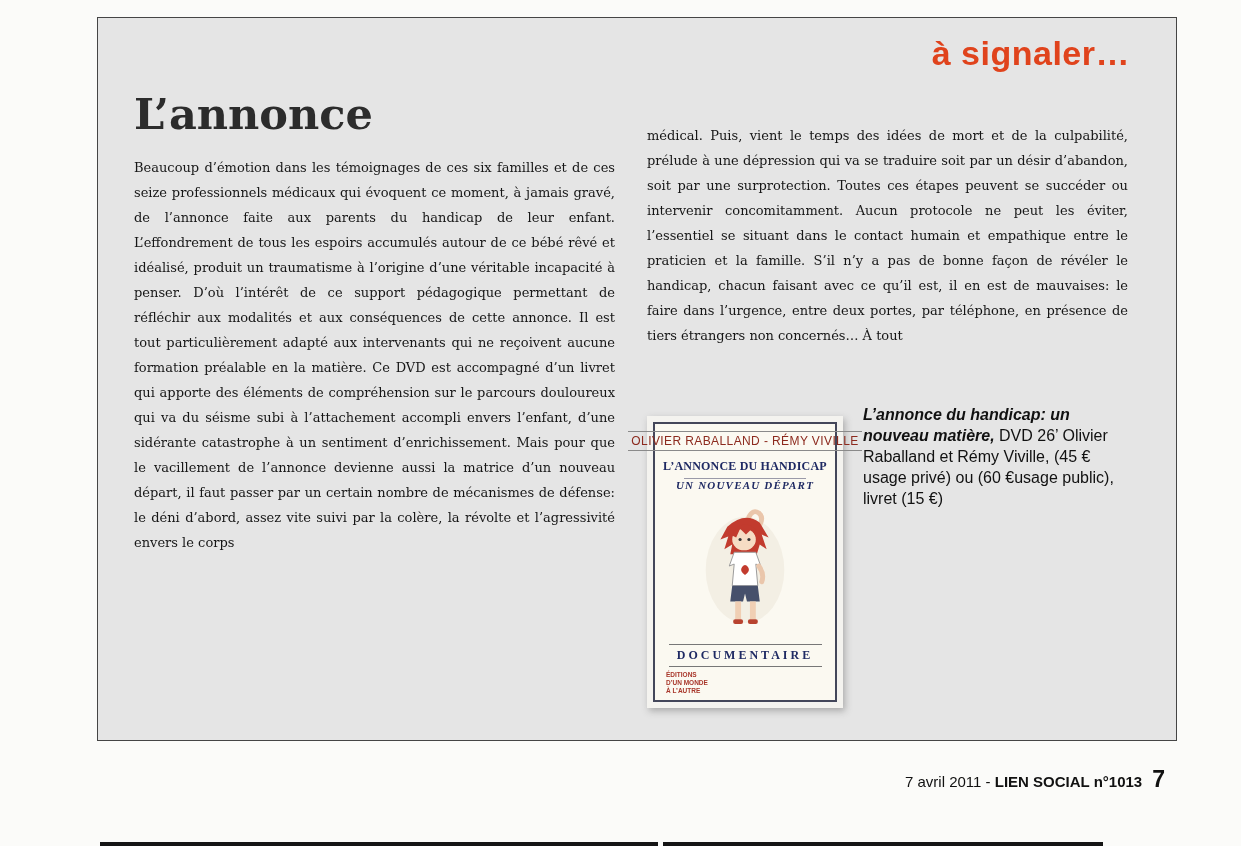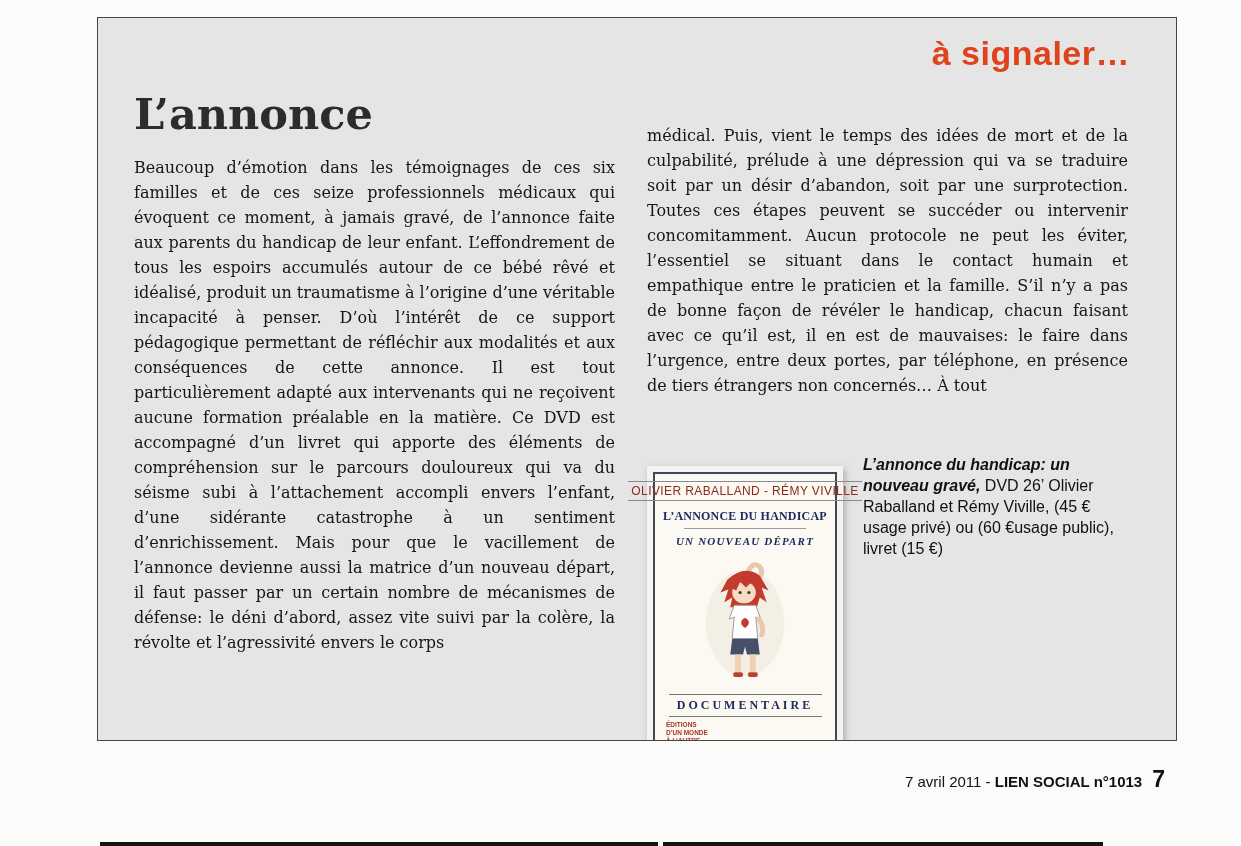--- a/index.html
+++ b/index.html
@@ -17,21 +17,21 @@
     position:absolute;top:16px;right:46px;
     font-family:"Liberation Sans", sans-serif;font-weight:700;
     font-size:34px;color:#e0431c;letter-spacing:.5px;
   }
   .columns{display:flex;gap:32px;}
   .col{width:484px;}
   .col.right{padding-top:34px;box-sizing:border-box;}
   .article-title{margin:0 0 16px 0;font-weight:600;font-size:43px;line-height:50px;color:#2c2c2c;}
   .title-line{display:block;}
   .body-text{
-    margin:0;font-size:16px;line-height:25px;text-align:justify;color:#161616;
+    margin:0;font-size:13px;line-height:25px;text-align:justify;color:#161616;
     hyphens:auto;-webkit-hyphens:auto;
   }
   .media-flow::after{content:"";display:block;clear:both;}
   .dvd-photo{
     float:left;width:196px;height:292px;margin:12px 20px 0 0;
     background:#f4f3ef;box-shadow:2px 3px 7px rgba(60,60,60,.35);
     padding:6px;box-sizing:border-box;
   }
   .dvd-cover{
     width:100%;height:100%;background:#fbf9f1;border:2px solid #44475a;
@@ -42,21 +42,21 @@
     font-family:"Liberation Sans", sans-serif;font-size:12px;font-weight:400;
     letter-spacing:.4px;color:#8c2a1e;border-top:1px solid #8a8a8a;
     border-bottom:1px solid #8a8a8a;padding:2px 3px;white-space:nowrap;text-align:right;
   }
   .dvd-title{
     font-family:"Liberation Serif", serif;margin-top:8px;font-size:12px;
     font-weight:700;color:#1f2a63;white-space:nowrap;letter-spacing:.2px;
   }
   .dvd-rule{width:72%;height:1px;background:#9a9aa8;margin-top:4px;}
   .dvd-subtitle{
-    font-family:"Liberation Serif", serif;margin-top:6px;font-size:11px;
+    font-family:"Liberation Serif", serif;margin-top:0;font-size:11px;
     font-style:italic;font-weight:700;color:#1f2a63;letter-spacing:1.2px;white-space:nowrap;
   }
   .dvd-illustration{flex:1;display:flex;align-items:center;justify-content:center;width:100%;}
   .dvd-genre{
     font-family:"Liberation Serif", serif;font-size:12px;font-weight:700;
     letter-spacing:3px;color:#1f2a63;border-top:1px solid #777;border-bottom:1px solid #777;
     width:90%;text-align:center;padding:3px 0;
   }
   .dvd-publisher{
     font-family:"Liberation Sans", sans-serif;font-size:6.5px;line-height:8px;
@@ -127,21 +127,21 @@
             </div>
             <div class="dvd-genre">DOCUMENTAIRE</div>
             <div class="dvd-publisher">ÉDITIONS
 D’UN MONDE
 À L’AUTRE</div>
           </div>
         </div>
 
 
         <div class="caption">
-          <p class="caption-main"><span class="caption-lead">L’annonce du handicap: un nouveau gravé,</span><span> DVD 26’ Olivier Raballand et Rémy Viville, (45 € usage privé) ou (60 €usage public), livret (15 €)</span></p>
+          <p class="caption-main"><span class="caption-lead">L’annonce du handicap: un nouveau matière,</span><span> DVD 26’ Olivier Raballand et Rémy Viville, (45 € usage privé) ou (60 €usage public), livret (15 €)</span></p>
 
         </div>
 
       </div>
     </div>
 
   </div>
 </div>
 
 <div class="footer"><span>7 avril 2011 - </span><span class="journal">LIEN SOCIAL n°1013</span><span class="pageno">7</span></div>

